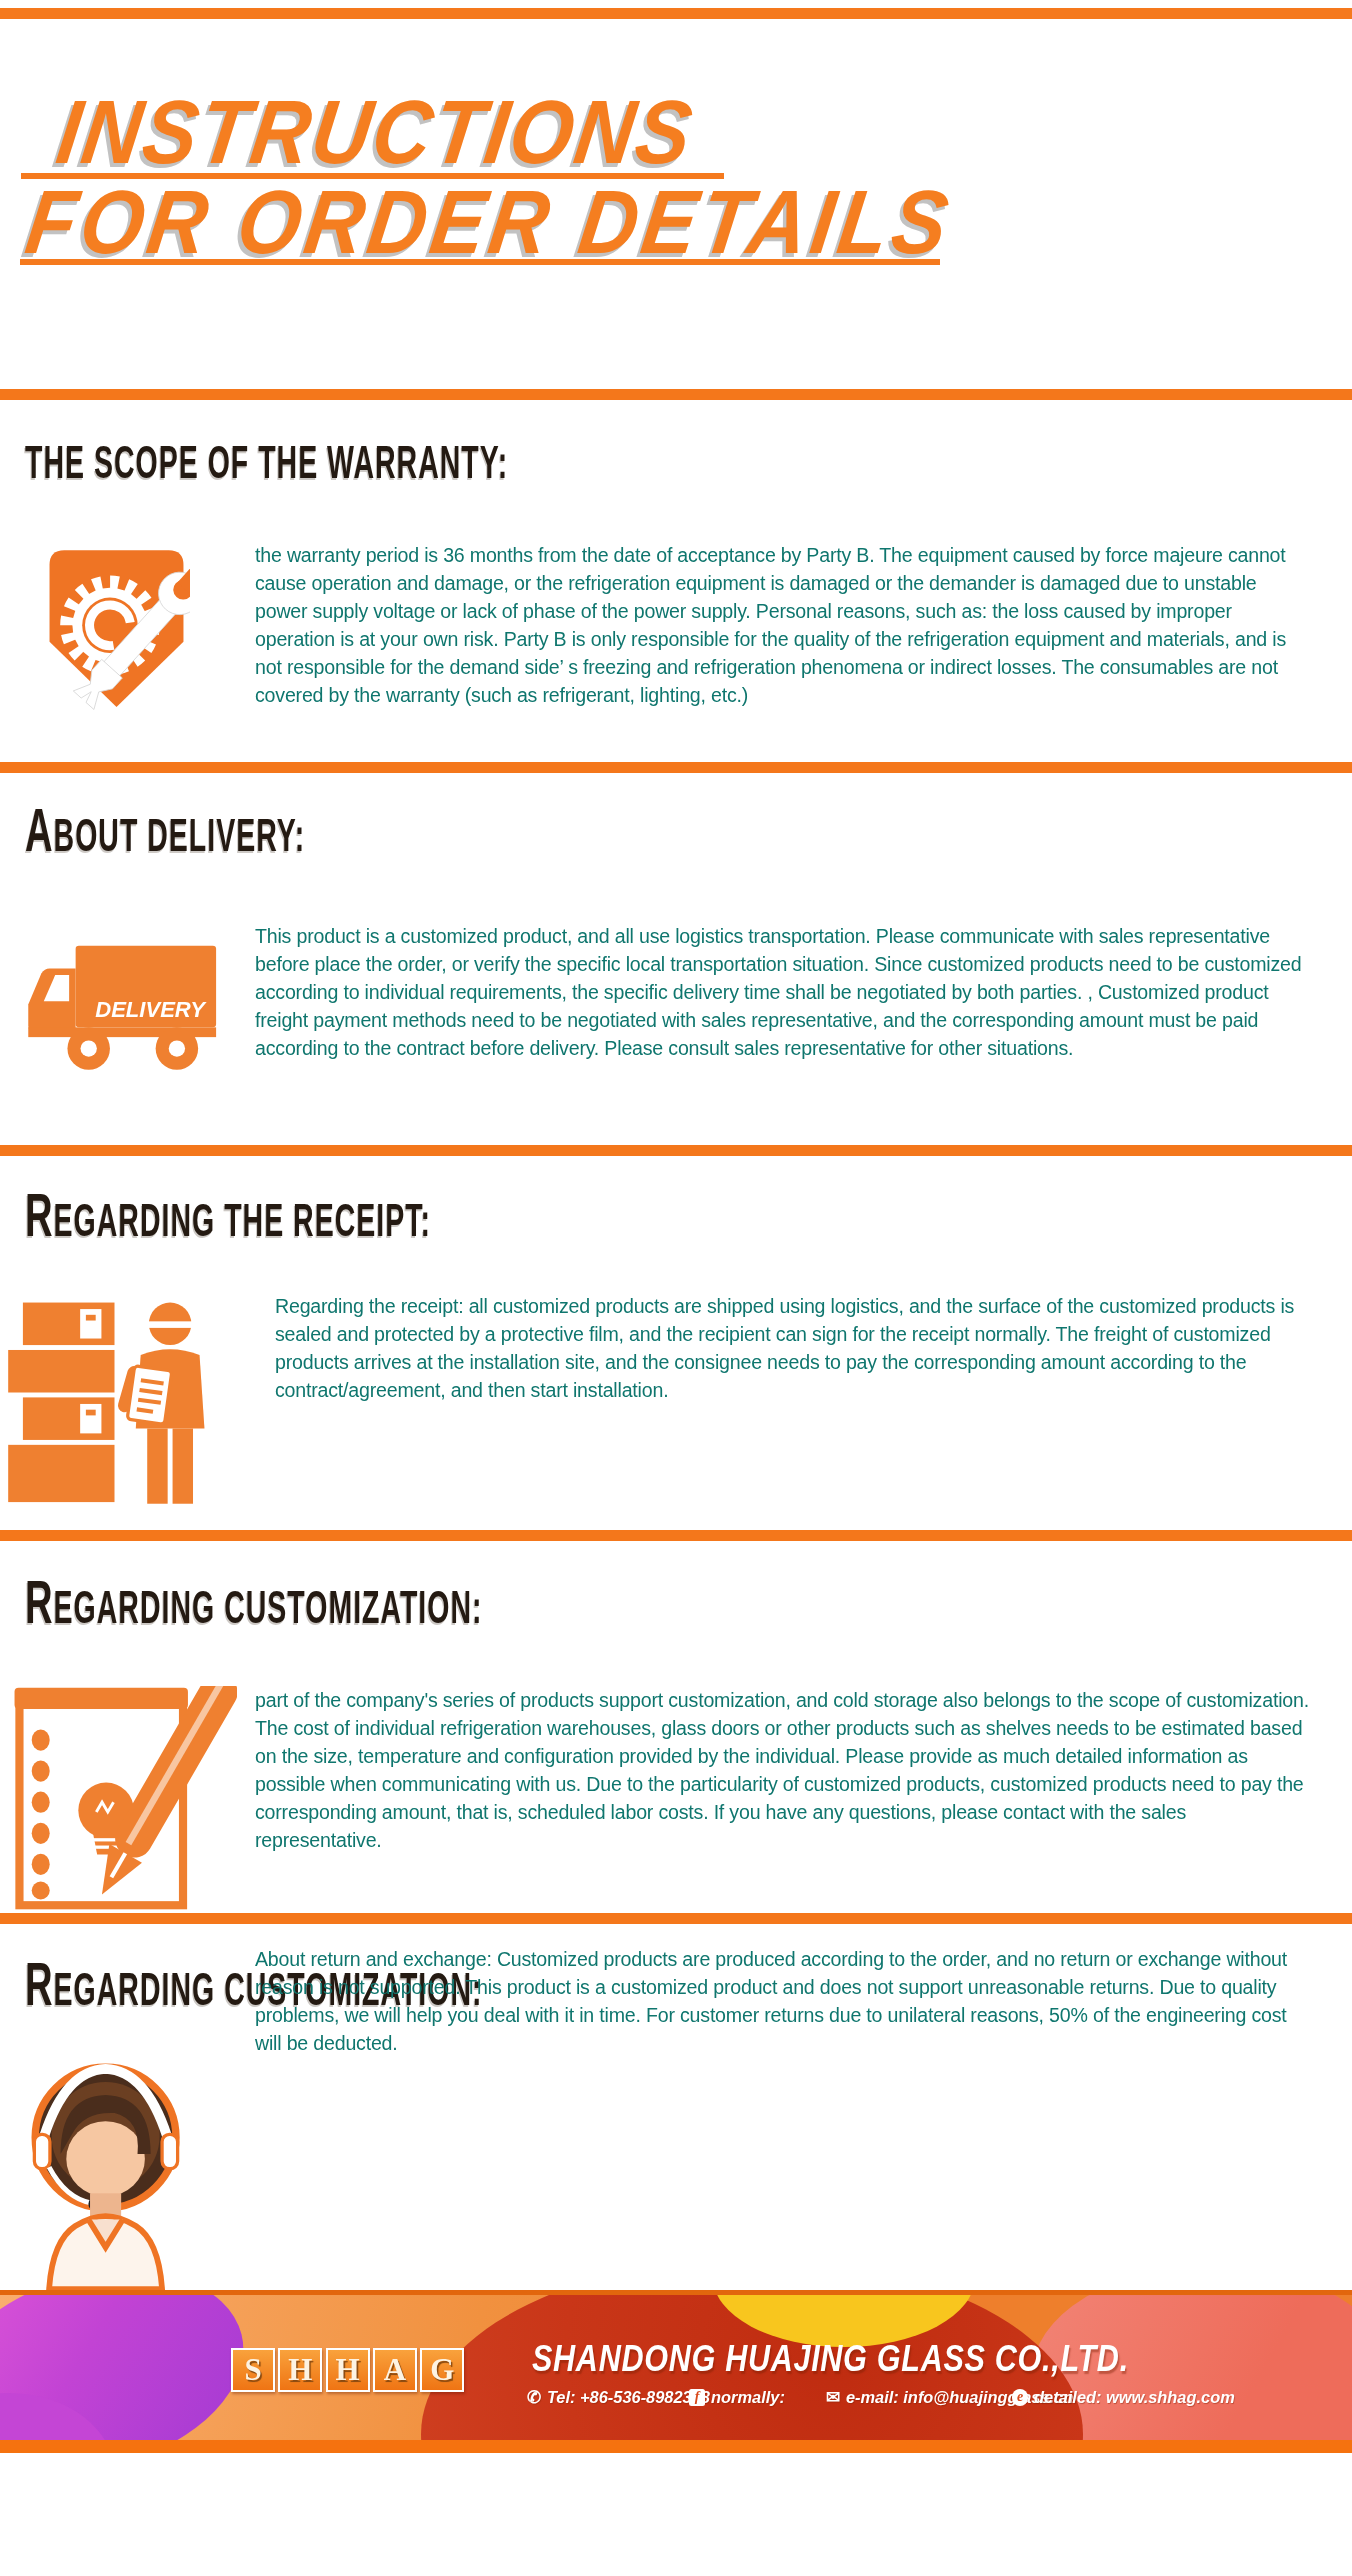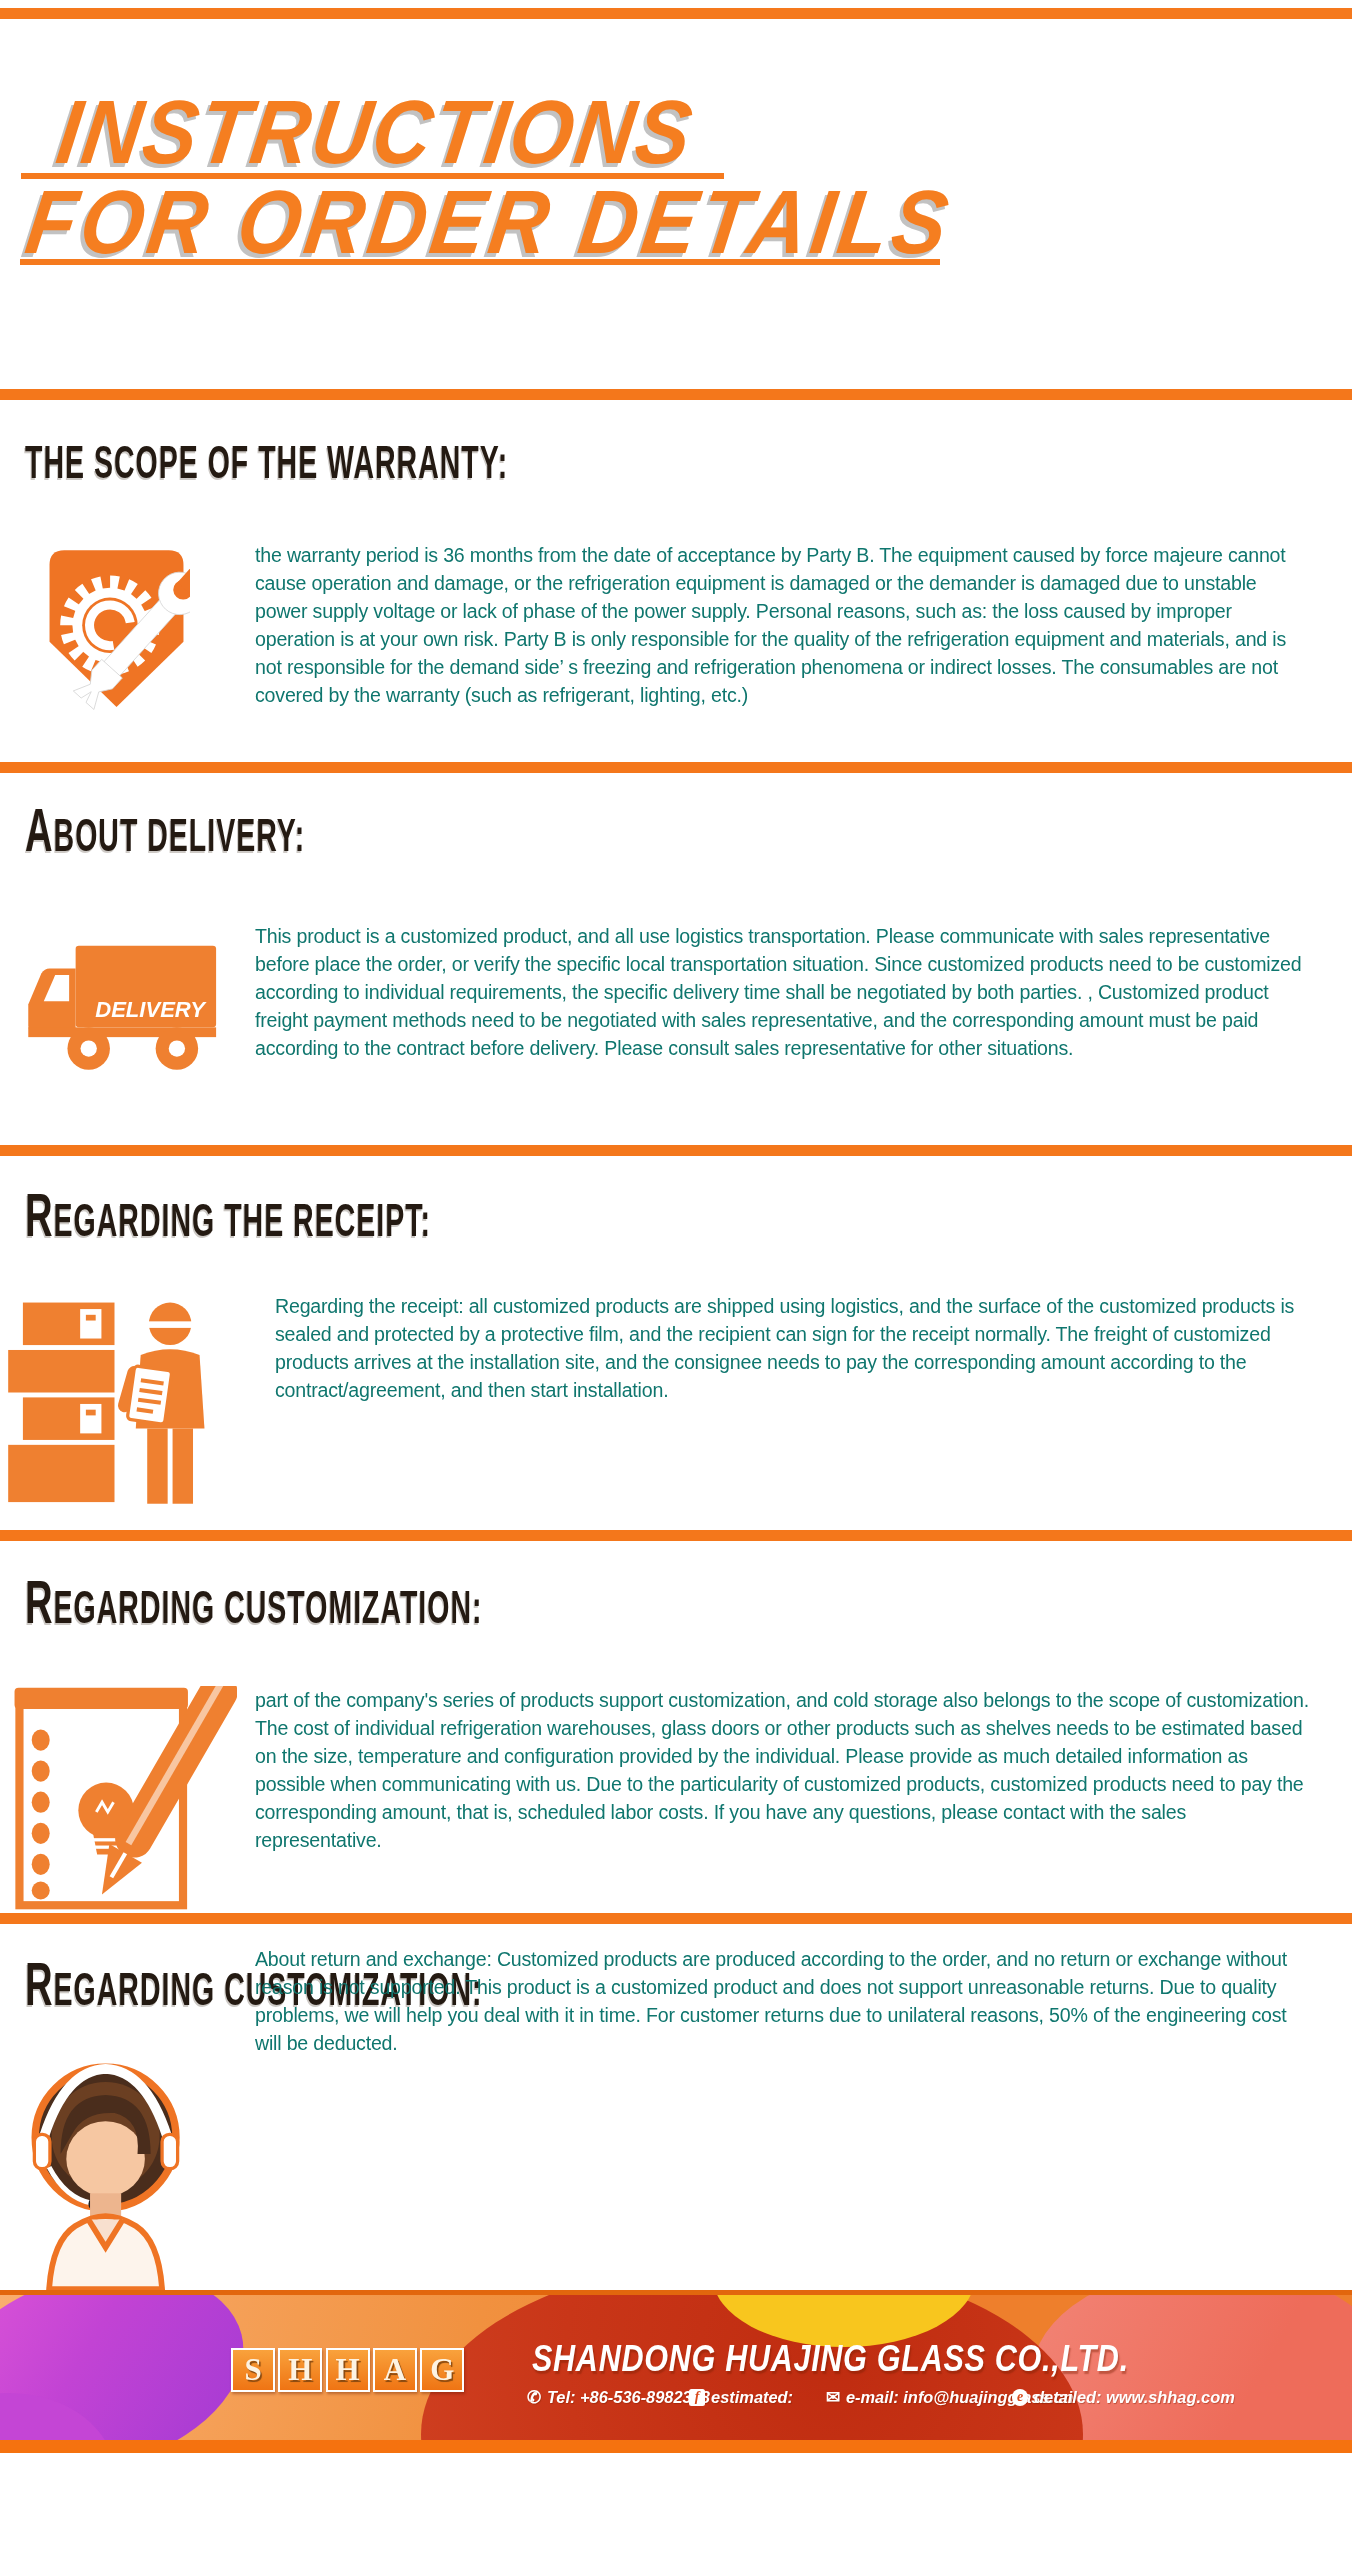--- a/index.html
+++ b/index.html
@@ -216,21 +216,21 @@
       </div>
 
       <div class="company">SHANDONG HUAJING GLASS CO.,LTD.</div>
 
       <div class="contact c0">
         <span class="ci-glyph">✆</span>
         <span>Tel: +86-536-8982358</span>
       </div>
       <div class="contact c1">
         <span class="ci-box">f</span>
-        <span>estimated:</span>
+        <span>normally:</span>
       </div>
       <div class="contact c2">
         <span class="ci-glyph">✉</span>
         <span>e-mail: info@huajingglass.cn</span>
       </div>
       <div class="contact c3">
         <span class="ci-box ci-round">e</span>
         <span>detailed: www.shhag.com</span>
       </div>
     </div>

